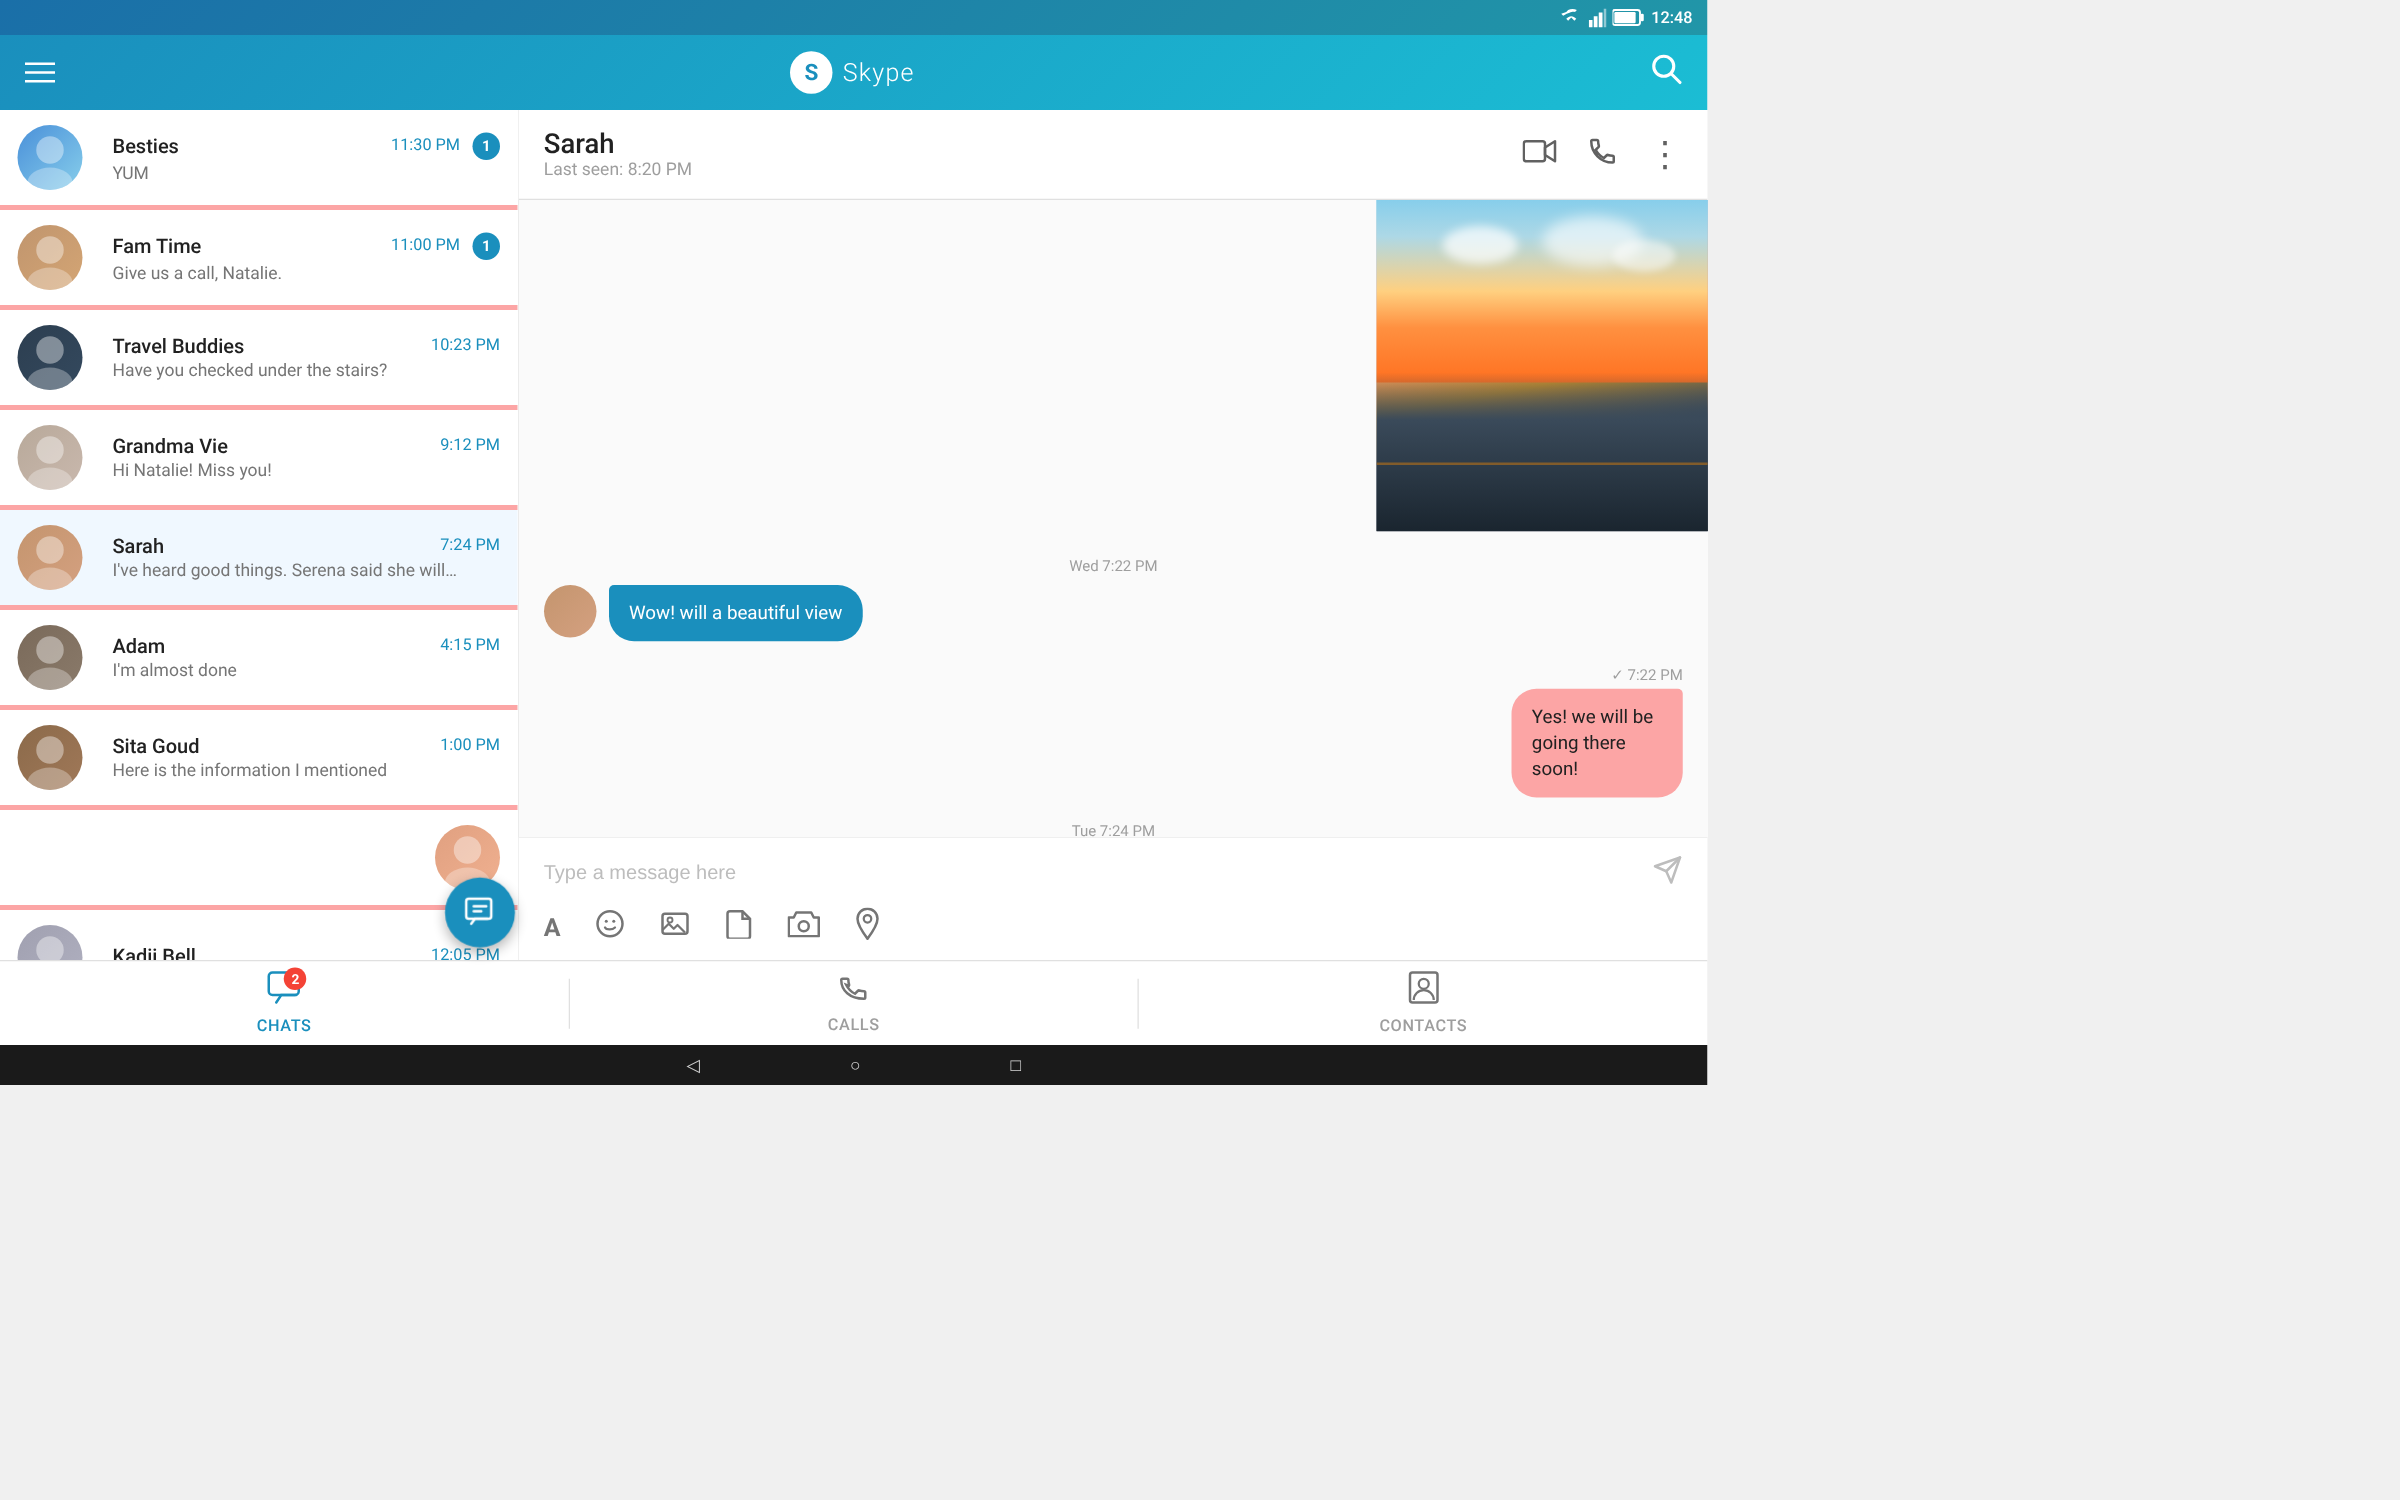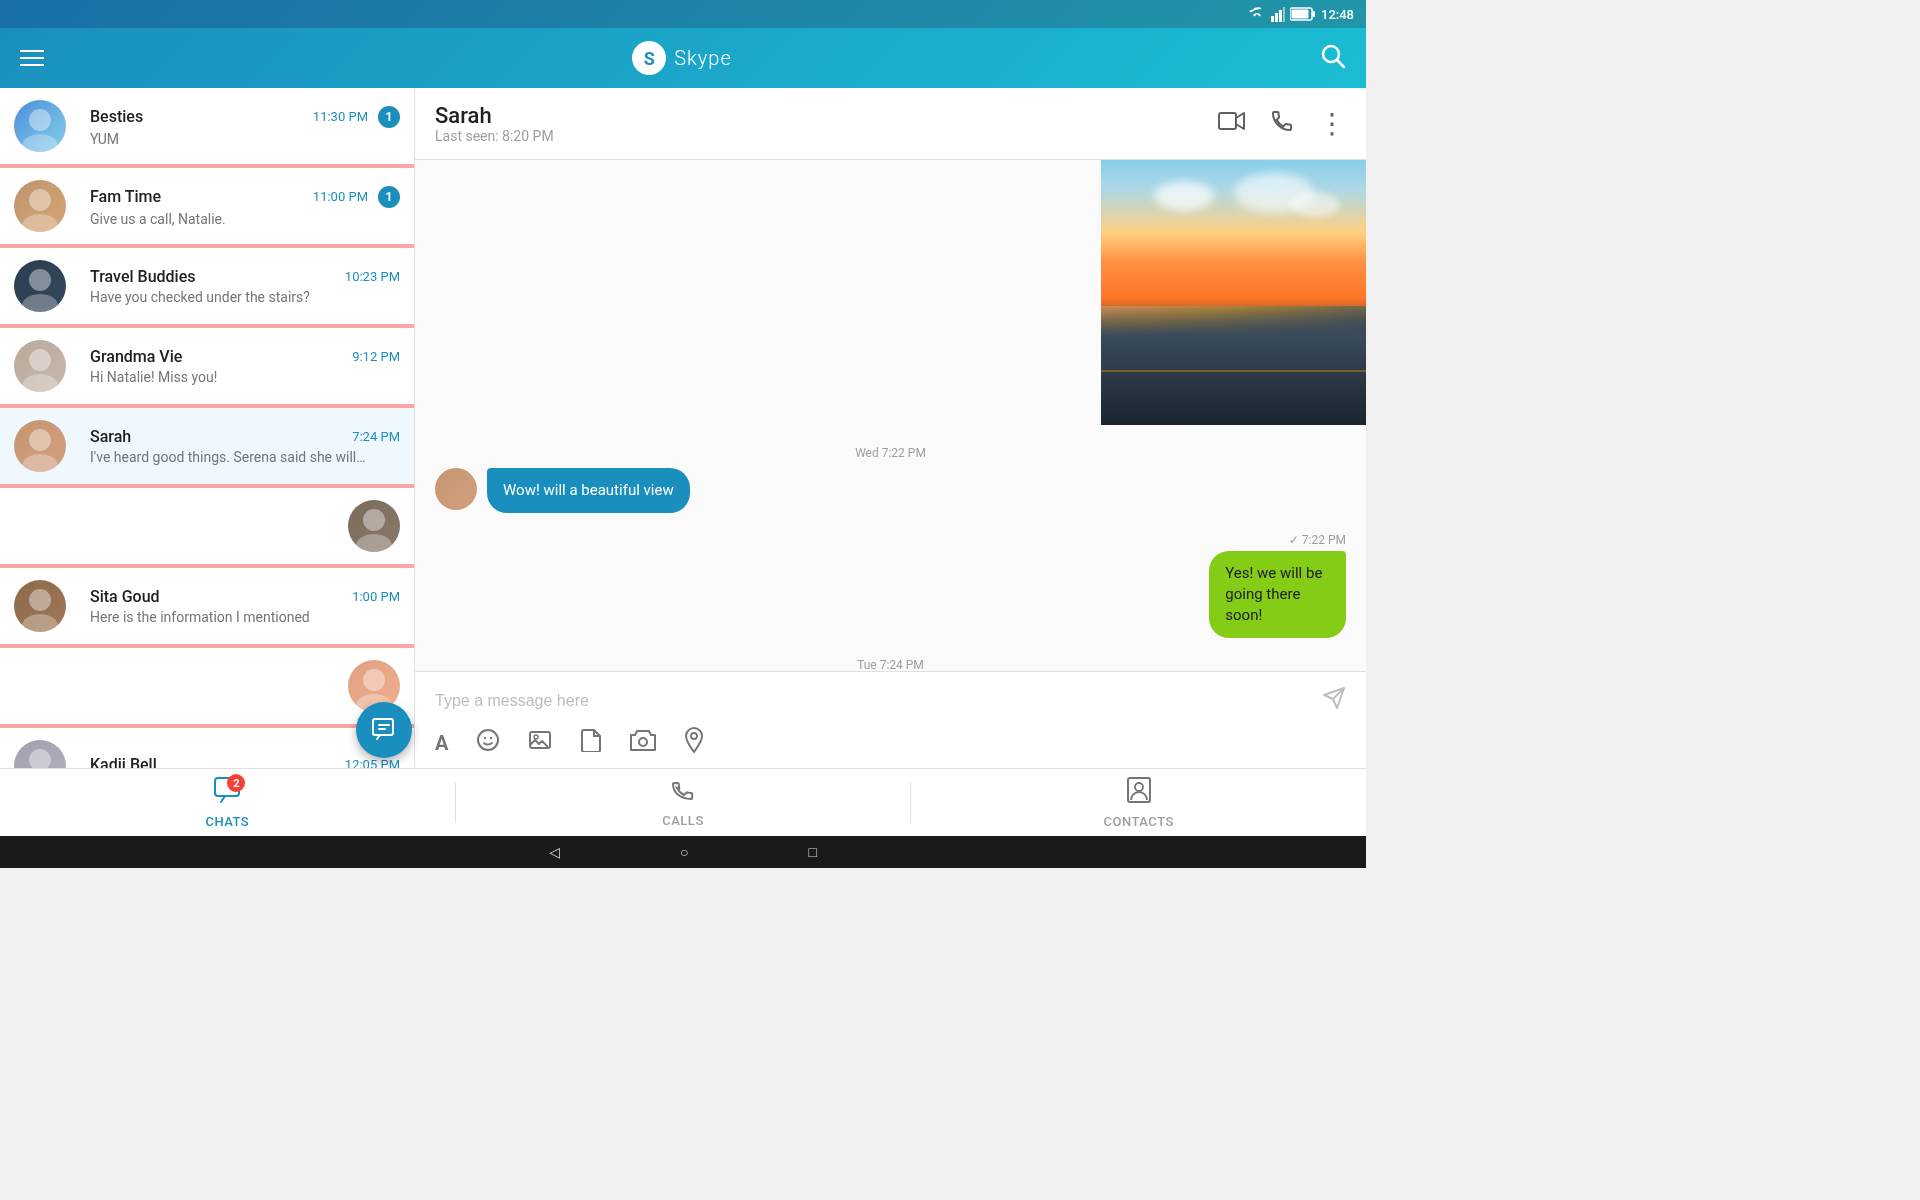--- a/index.html
+++ b/index.html
@@ -114,21 +114,21 @@
     .message-timestamp { text-align: center; color: #9e9e9e; font-size: 12px; margin-bottom: 8px; }
     .message-row { display: flex; align-items: flex-start; gap: 10px; margin-bottom: 8px; }
     .message-row.sent { justify-content: flex-end; }
     .msg-avatar { width: 42px; height: 42px; border-radius: 50%; flex-shrink: 0; }
     .msg-avatar-sarah { background: linear-gradient(135deg, #c4956e, #d4a080); }
     .bubble {
       max-width: 55%; padding: 12px 16px; border-radius: 20px;
       font-size: 15px; line-height: 1.4;
     }
     .bubble.received { background: #1a8fbd; color: white; border-top-left-radius: 4px; }
-    .bubble.sent { background: #84cc16; color: #212121; border-top-right-radius: 4px; }
+    .bubble.sent { background: #fca5a5; color: #212121; border-top-right-radius: 4px; }
     .sent-meta { display: flex; flex-direction: column; align-items: flex-end; }
     .sent-time { font-size: 12px; color: #9e9e9e; margin-bottom: 4px; }
 
     
     .message-input-area {
       background: white; border-top: 1px solid #e0e0e0;
       padding: 10px 16px 6px;
     }
     .input-row { display: flex; align-items: center; gap: 10px; }
     .message-input {
@@ -306,20 +306,29 @@
           <div class="chat-preview">I've heard good things. Serena said she will…</div>
         </div>
       </div>
       <div class="chat-item">
         <div class="avatar avatar-adam">
           <svg viewBox="0 0 52 52" xmlns="http://www.w3.org/2000/svg">
       <circle cx="26" cy="20" r="11" fill="rgba(255,255,255,0.4)"></circle>
       <ellipse cx="26" cy="46" rx="18" ry="12" fill="rgba(255,255,255,0.3)"></ellipse>
     </svg>
         </div>
+        <div class="chat-info">
+          <div class="chat-header">
+            <span class="chat-name">Adam</span>
+            <div style="display: flex; align-items: center; gap: 6px;">
+              <span class="chat-time">4:15 PM</span>
+            </div>
+          </div>
+          <div class="chat-preview">I'm almost done</div>
+        </div>
       </div>
       <div class="chat-item">
         <div class="avatar avatar-sita">
           <svg viewBox="0 0 52 52" xmlns="http://www.w3.org/2000/svg">
       <circle cx="26" cy="20" r="11" fill="rgba(255,255,255,0.4)"></circle>
       <ellipse cx="26" cy="46" rx="18" ry="12" fill="rgba(255,255,255,0.3)"></ellipse>
     </svg>
         </div>
         <div class="chat-info">
           <div class="chat-header">

